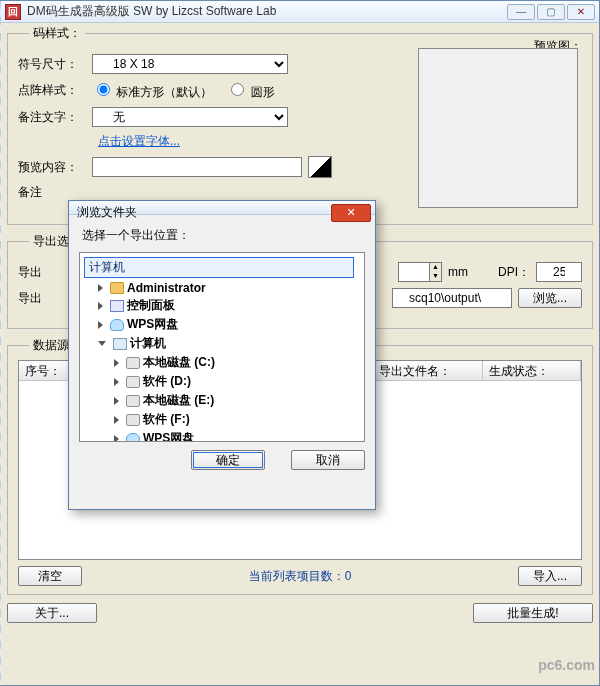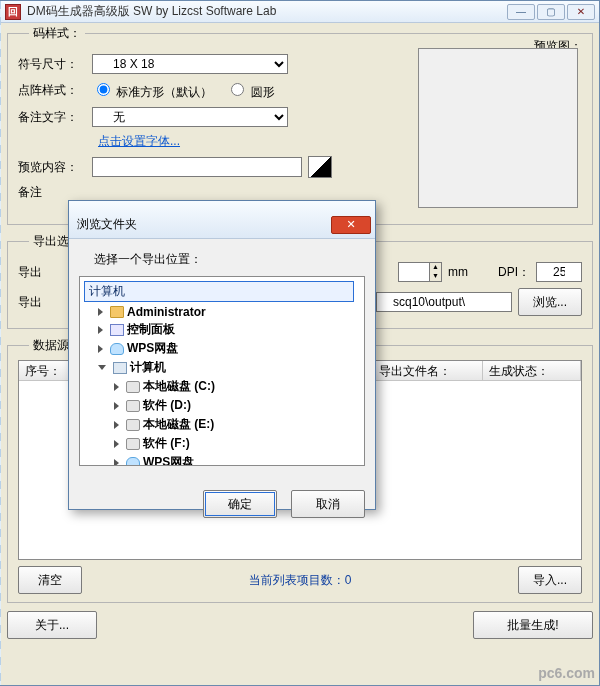--- a/index.html
+++ b/index.html
@@ -84,21 +84,21 @@
   }
   .spin {
     border:1px solid #7a7a7a;
     height:20px; width: 44px;
     display:inline-flex;
   }
   .spin input{ border:0; width:30px; font-size:12px; padding:0 2px;}
   .spin .spinbtns{ width:14px; display:flex; flex-direction:column;}
   .spin .spinbtns div{ flex:1; border-left:1px solid #7a7a7a; font-size:7px; text-align:center; line-height:8px; background:#ece9d8;}
   .btn {
-    height: 28px;
+    height: 20px;
     min-width: 64px;
     border: 1px solid #7a7a7a;
     background: linear-gradient(#fdfdfd,#e6e6e6);
     font-family: inherit; font-size:12px;
     border-radius:2px;
     padding:0 10px;
   }
   .list-area {
     border:1px solid #8a8a8a;
     height: 200px;
@@ -121,58 +121,58 @@
     display:flex; align-items:center; gap:8px;
     margin-top:6px;
   }
   .status-text { flex:1; text-align:center; color:#1040a0; }
   .very-bottom{
     display:flex; gap:8px; margin-top:8px;justify-content:flex-end;
   }
   .very-bottom .spacer{flex:1;}
   .watermark{
     position:absolute;
-    right:4px; bottom:4px;
+    right:4px; bottom:12px;
     font-size:14px;
     color:#aaa;
     font-weight:bold;
     font-family:Arial,sans-serif;
     text-align:right;
   }
 
   
   .dialog {
     position:absolute;
     left: 68px; top: 200px;
     width: 308px;
     height: 310px;
     background:#f0f0f0;
     border:1px solid #5b7fa8;
     box-shadow: 4px 4px 10px rgba(0,0,0,.35);
     z-index:100;
   }
   .dlg-titlebar{
-    height:38px;
+    height:14px;
     background: linear-gradient(#f7fbff,#dde9f6);
     display:flex; align-items:center;
     padding:10px 4px 0 8px;
     border-bottom:1px solid #b9c9dc;
   }
   .dlg-titlebar .ttl{ flex:1; font-size:12px;}
   .dlg-close{
     width:40px; height:18px;
     background:#d9472b;
     border:1px solid #a02a14;
     color:#fff;
     display:flex; align-items:center; justify-content:center;
     border-radius:2px;
     font-size:11px;
   }
   .dlg-body{ padding:10px; }
-  .dlg-prompt{ margin:2px 0 8px 15px; }
+  .dlg-prompt{ margin:2px 0 8px 3px; }
   .tree-box{
     border:1px solid #8a8a8a;
     background:#fff;
     height:190px;
     overflow:auto;
     padding:2px;
   }
   .tree-root-input{
     border:1px solid #2a6fd6;
     background:#eaf2ff;
@@ -202,22 +202,22 @@
     width:14px; height:12px;
     display:inline-block;
     vertical-align:middle;
   }
   .ticon.folder{ background:#f5c767; border:1px solid #c79a2e; border-radius:1px;}
   .ticon.panel{ background:#e7e7ff; border:1px solid #6b7fc7;}
   .ticon.cloud{ background:#bfe2ff; border:1px solid #5aa6e0; border-radius:6px 6px 3px 3px;}
   .ticon.pc{ background:#dfe9f3; border:1px solid #7a98b8;}
   .ticon.drive{ background:#e6e6e6; border:1px solid #909090; border-radius:2px;}
   .dlg-buttons{
-    display:flex; justify-content:flex-end; gap:14px;
-    margin-top:24px;
+    display:flex; justify-content:flex-end; gap:26px;
+    margin-top:8px;
   }
   .btn.default{ outline:1px solid #2a6fd6; outline-offset:-3px; }
   .right-edge { position:absolute; left:-6px; top:0; bottom:0; width:6px; background:repeating-linear-gradient(#b7d0e8,#b7d0e8 8px,#e1eef9 8px,#e1eef9 16px);}
 </style>
 </head>
 <body>
 
 <div class="window">
   <div class="right-edge"></div>
 
@@ -289,21 +289,21 @@
             </span>
         </span>
         <span>mm</span>
         <span style="width:18px"></span>
         <span>DPI：</span>
         <input class="text" style="width: 46px;" value="254">
       </div>
       <div class="row">
         <span>导出</span>
         <span style="flex:1"></span>
-        <input class="text" style="width: 136px;" value="scq10\output\">
+        <input class="text" style="width: 120px;" value="scq10\output\">
         <button class="btn">浏览...</button>
       </div>
     </fieldset>
 
     <fieldset>
       <legend>数据源</legend>
       <div class="list-area">
         <div class="list-header">
           <div style="width:64px">序号：</div>
           <div style="width:160px"></div>

